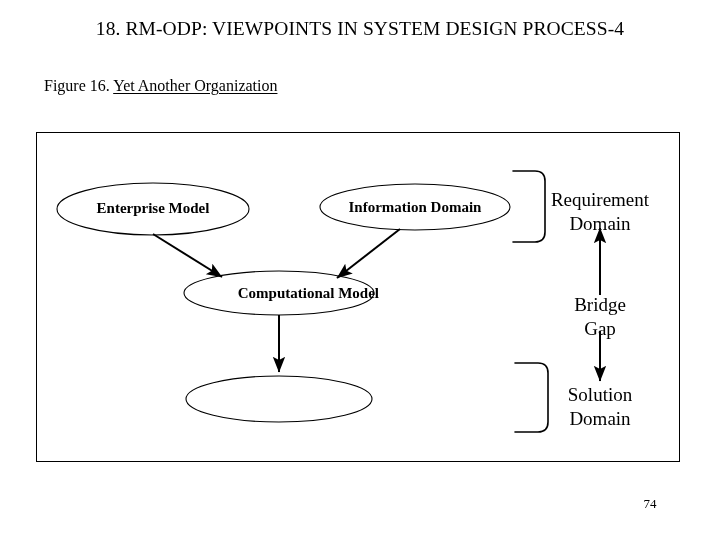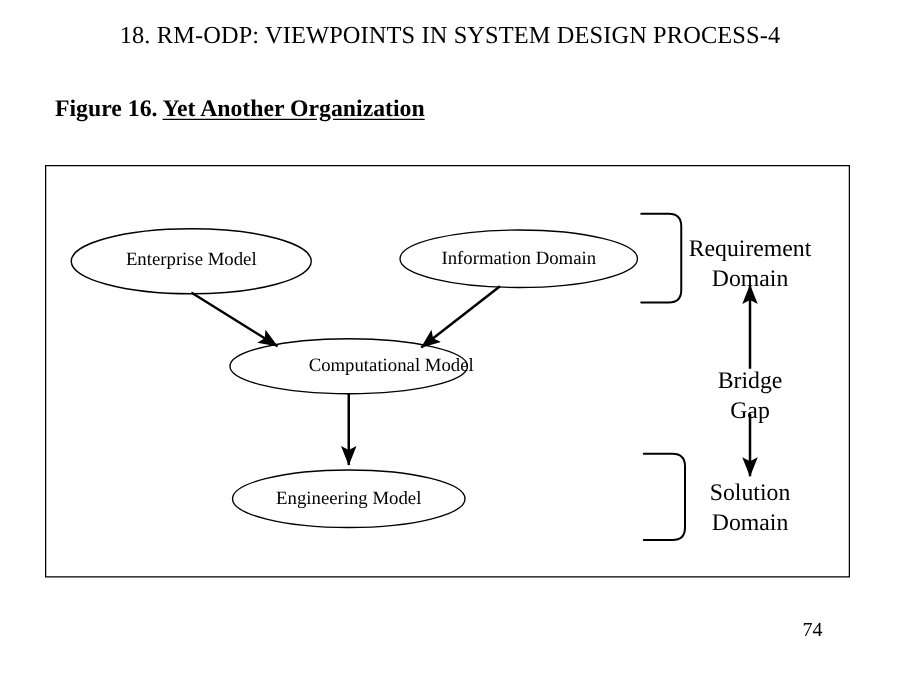--- a/index.html
+++ b/index.html
@@ -30,24 +30,23 @@
     text-align: center;
     font-size: 19.5px;
     letter-spacing: 0.1px;
     white-space: nowrap;
     line-height: 1.1;
   }
   #figure-caption {
     position: absolute;
     left: 44px;
     top: 77px;
-    font-size: 19px;
+    font-size: 16px;
     white-space: nowrap;
     line-height: 1.15;
-    font-weight: bold;
   }
   #figure-caption .caption-underlined {
     text-decoration: underline;
     text-underline-offset: 2px;
   }
   #diagram-frame {
     position: absolute;
     left: 36px;
     top: 132px;
     width: 644px;
@@ -63,35 +62,36 @@
     width: 720px;
     height: 540px;
     pointer-events: none;
   }
   .node-label {
     position: absolute;
     text-align: center;
     font-size: 15px;
     white-space: nowrap;
     line-height: 1.15;
+    font-weight: bold;
   }
   .side-label {
     position: absolute;
     text-align: center;
     font-size: 19px;
     line-height: 1.28;
     white-space: nowrap;
   }
   #page-number {
     position: absolute;
     left: 630px;
     top: 496px;
     width: 40px;
     text-align: center;
-    font-size: 16px;
+    font-size: 13px;
   }
 </style>
 </head>
 <body>
 
 <div id="slide">
 
   <div id="slide-title">18. RM-ODP: VIEWPOINTS IN SYSTEM DESIGN PROCESS-4</div>
 
   <div id="figure-caption">
@@ -119,21 +119,20 @@
     <path d="M513,171 L535,171 Q545,171 545,181 L545,232 Q545,242 535,242 L513,242" fill="none" stroke="#000000" stroke-width="1.6" stroke-linecap="round"></path>
     <path d="M515,363 L538,363 Q548,363 548,373 L548,422 Q548,432 538,432 L515,432" fill="none" stroke="#000000" stroke-width="1.6" stroke-linecap="round"></path>
 
     <line x1="600" y1="295" x2="600" y2="228" stroke="#000000" stroke-width="2" marker-end="url(#arrowhead)"></line>
     <line x1="600" y1="331" x2="600" y2="381" stroke="#000000" stroke-width="2" marker-end="url(#arrowhead)"></line>
   </svg>
 
   <div class="node-label" style="left:53px; top:200px; width:200px;">Enterprise Model</div>
   <div class="node-label" style="left:315px; top:199px; width:200px;">Information Domain</div>
   <div class="node-label" style="left:179px; top:285px; width:200px;text-align:right;">Computational  Model</div>
-  <div class="node-label" style="left:179px; top:391px; width:200px;">Engineering Model</div>
 
   <div class="side-label" style="left:540px; top:188px; width:120px;">
     <div>Requirement</div>
     <div>Domain</div>
   </div>
 
   <div class="side-label" style="left:540px; top:293px; width:120px;">
     <div>Bridge</div>
     <div>Gap</div>
   </div>

